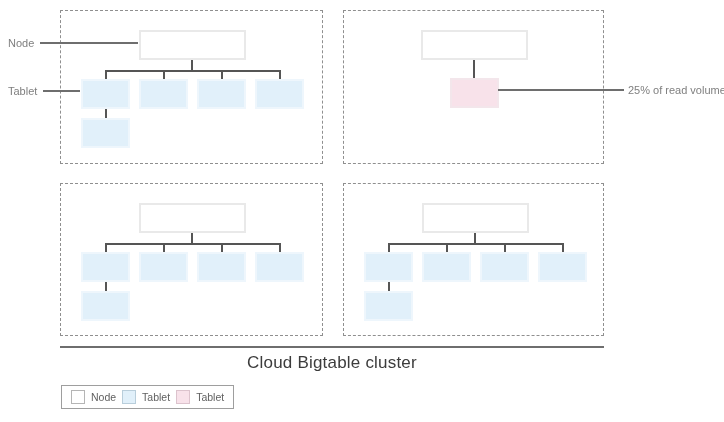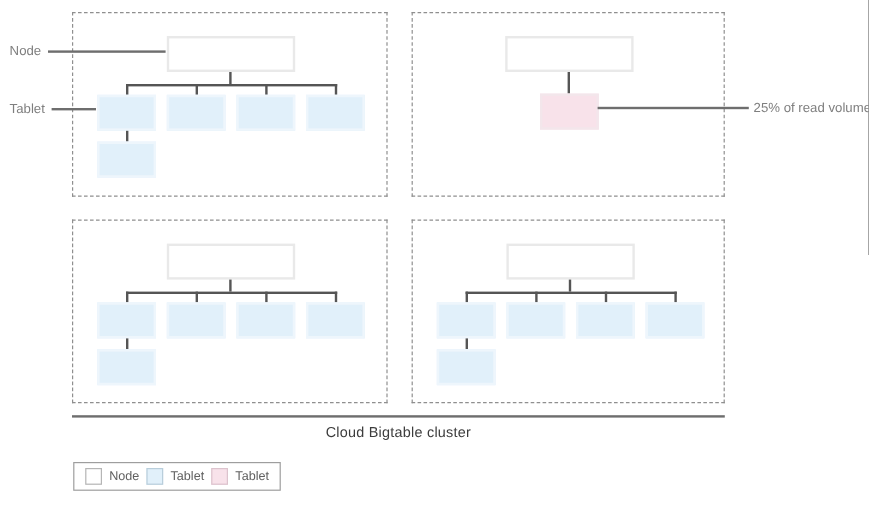--- a/index.html
+++ b/index.html
@@ -87,21 +87,21 @@
     left: 60px; top: 346px;
     width: 544px; height: 2px;
     background: #6e6e6e;
   }
   .caption {
     position: absolute;
     left: 60px; top: 353px;
     width: 544px;
     text-align: center;
     color: #3c3c3c;
-    font-size: 12px;
+    font-size: 17px;
     font-weight: 500;
     letter-spacing: 0.2px;
   }
 
   
   .legend {
     position: absolute;
     left: 61px; top: 385px;
     height: 24px;
     background: #ffffff;

